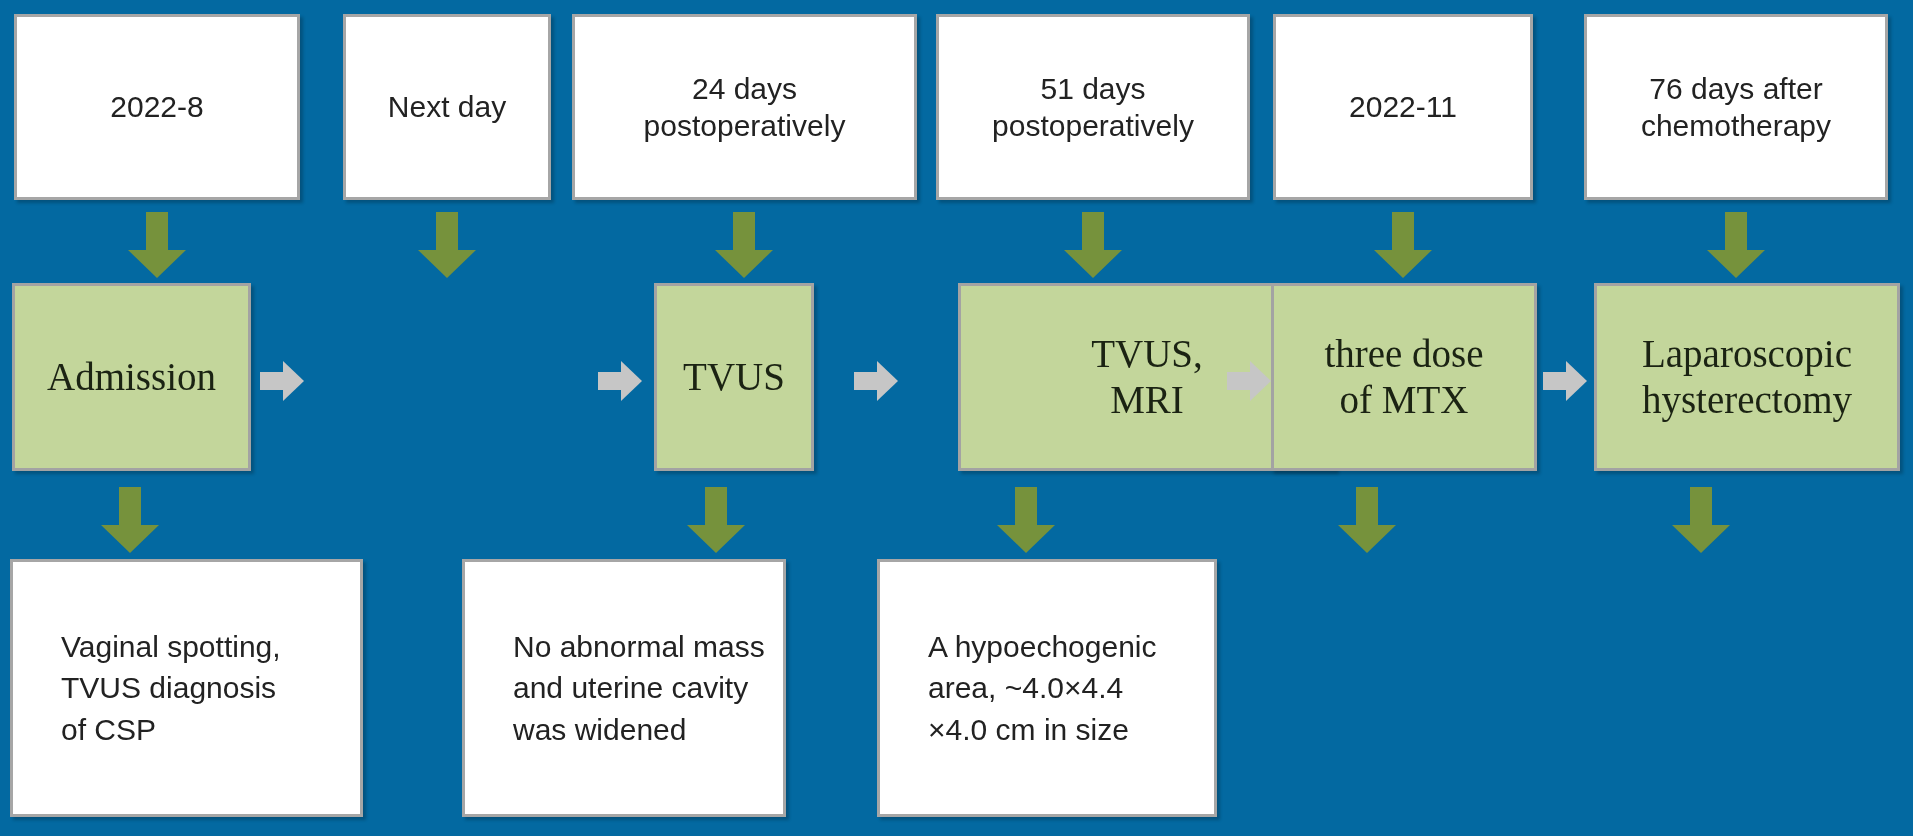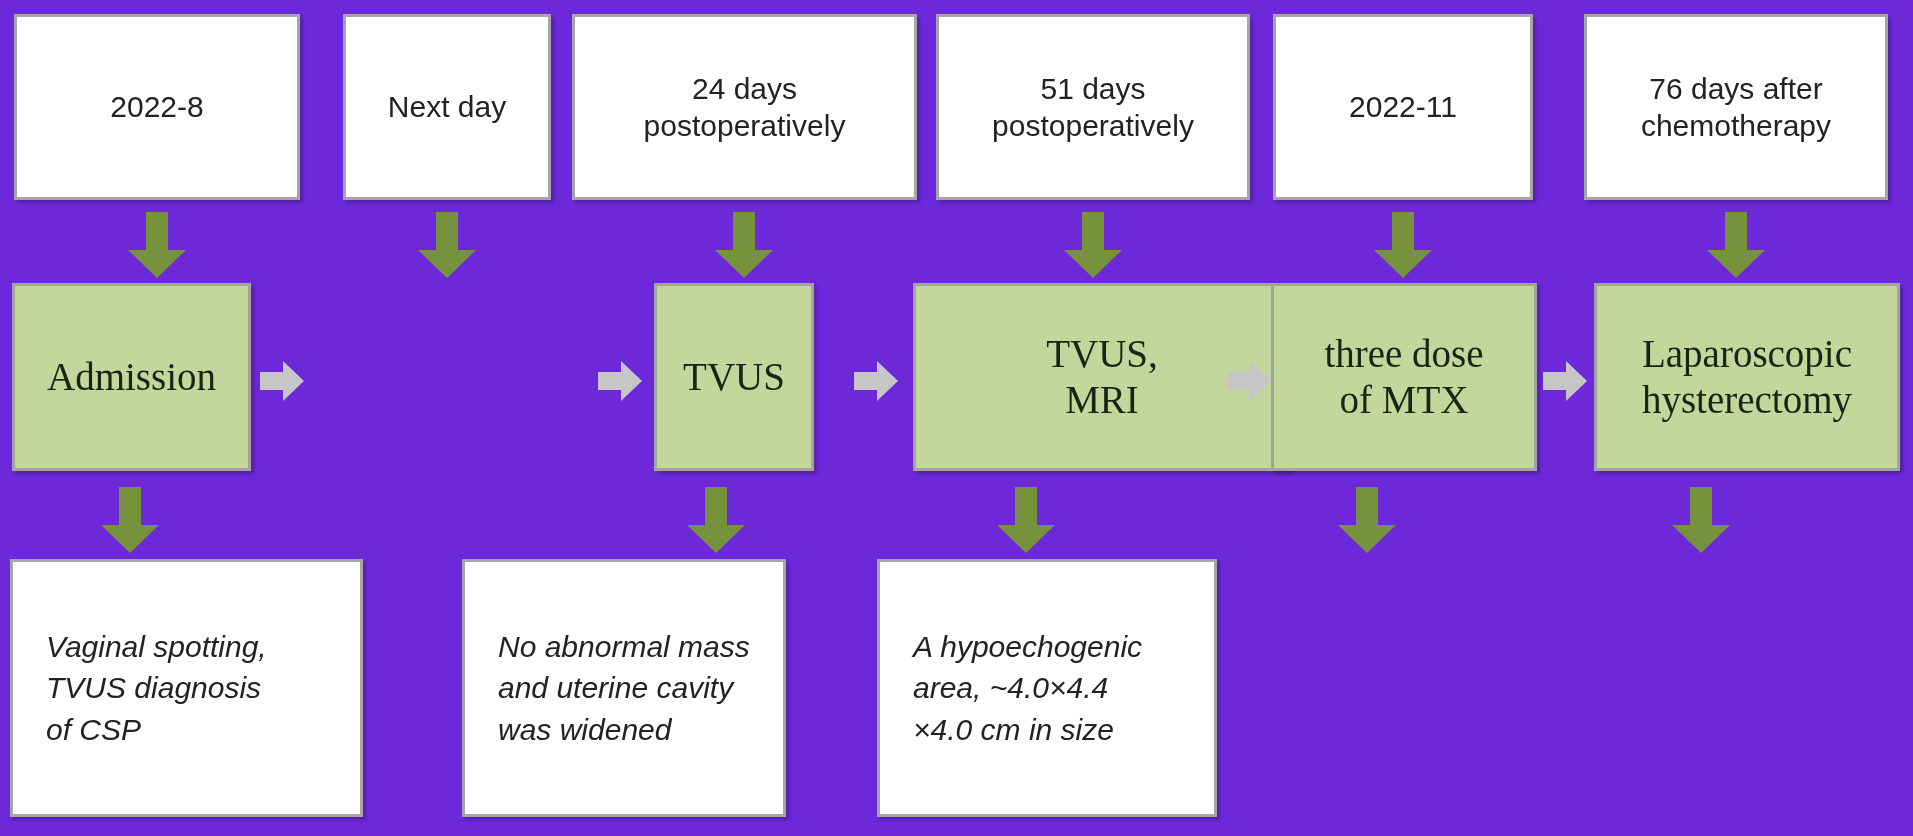--- a/index.html
+++ b/index.html
@@ -1,39 +1,39 @@
 <!DOCTYPE html>
 <html style="--event-box-fill: #c3d69b; --box-border: #a6a6a6; --down-arrow: #76923c; --flow-arrow: #c6c6c6; --text: #222222;"><head>
 <meta charset="utf-8">
 <style>
   html,body{margin:0;padding:0;background:#ffffff;}
   #canvas{
-    position:relative;width:1913px;height:836px;background:#6d28d9;overflow:hidden;
+    position:relative;width:1913px;height:836px;background:#0369a1;overflow:hidden;
     font-family:"Liberation Sans",sans-serif;
   }
   .box{
     position:absolute;box-sizing:border-box;display:flex;align-items:center;
     background:#ffffff;border:3px solid var(--box-border,#a6a6a6);
     box-shadow:3px 3px 3px rgba(0,0,0,0.22);
   }
   .box span{white-space:pre-line;display:block;width:100%;}
   .tbox{
     top:14px;height:186px;justify-content:center;text-align:center;
     font-size:30px;line-height:1.25;color:var(--text,#222222);
   }
   .gbox{
     top:283px;height:188px;justify-content:center;text-align:center;
     background:var(--event-box-fill,#c3d69b);
     font-family:"Liberation Serif",serif;font-size:39px;line-height:1.18;
     color:#1b2313;border-color:#a3a3a3;
   }
   .bbox{
     top:559px;height:258px;justify-content:flex-start;text-align:left;
-    padding-left:33px;padding-right:8px;
-    font-size:30px;line-height:1.38;color:var(--text,#222222);font-style:italic;
+    padding-left:48px;padding-right:8px;
+    font-size:30px;line-height:1.38;color:var(--text,#222222);
   }
   
   .arrow-down{position:absolute;width:58px;height:66px;}
   .ad-stem{position:absolute;left:18px;top:0;width:22px;height:40px;background:var(--down-arrow,#76923c);}
   .ad-head{position:absolute;left:0;top:38px;width:0;height:0;
     border-left:29px solid transparent;border-right:29px solid transparent;
     border-top:28px solid var(--down-arrow,#76923c);}
   
   .arrow-right{position:absolute;top:361px;width:44px;height:40px;}
   .ar-stem{position:absolute;left:0;top:11px;width:24px;height:18px;background:var(--flow-arrow,#c6c6c6);}
@@ -92,21 +92,21 @@
       <div class="ad-stem"></div>
       <div class="ad-head"></div>
     </div>
 
   <div class="box gbox" style="left:12px;width:239px">
       <span>Admission</span>
     </div>
   <div class="box gbox" style="left:654px;width:160px">
       <span>TVUS</span>
     </div>
-  <div class="box gbox" style="left:913px;width:378px">
+  <div class="box gbox" style="left:958px;width:378px">
       <span>TVUS,
 MRI</span>
     </div>
   <div class="box gbox" style="left:1271px;width:266px">
       <span>three dose
 of MTX</span>
     </div>
   <div class="box gbox" style="left:1594px;width:306px">
       <span>Laparoscopic
 hysterectomy</span>

